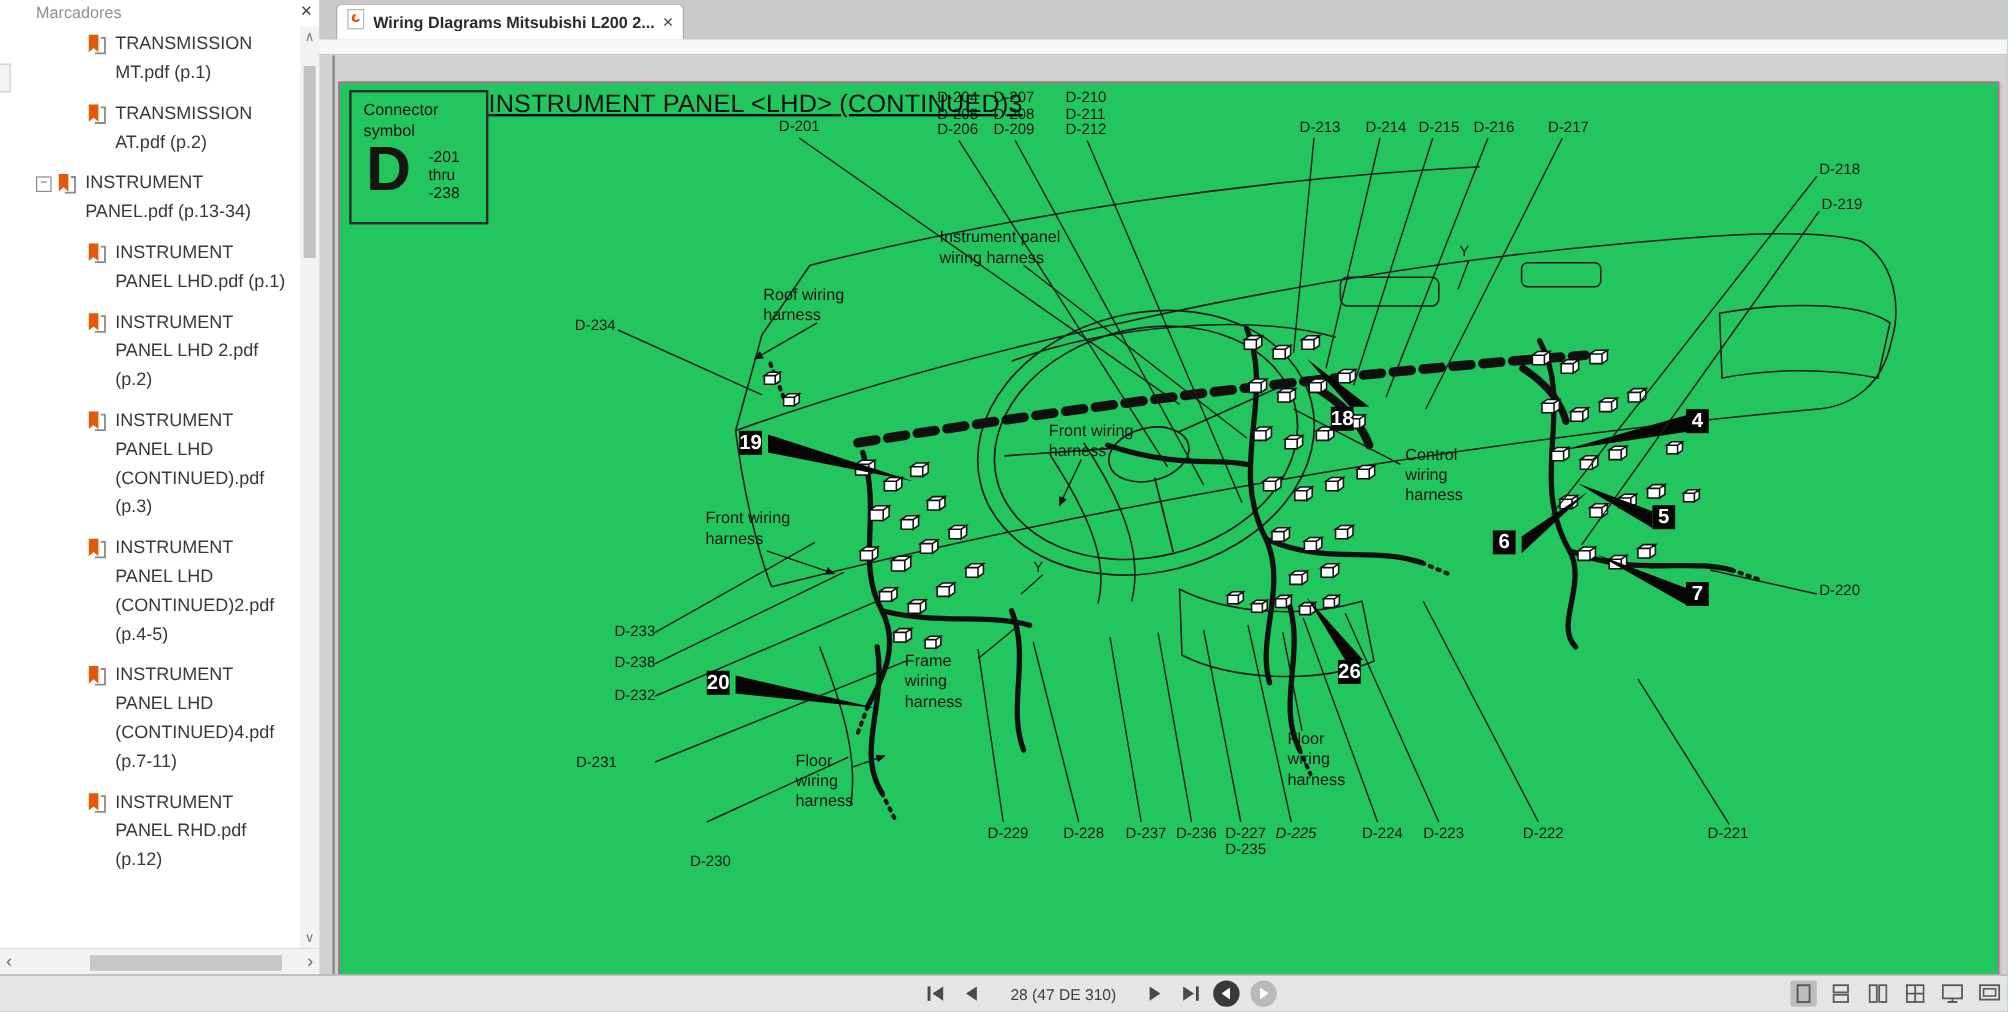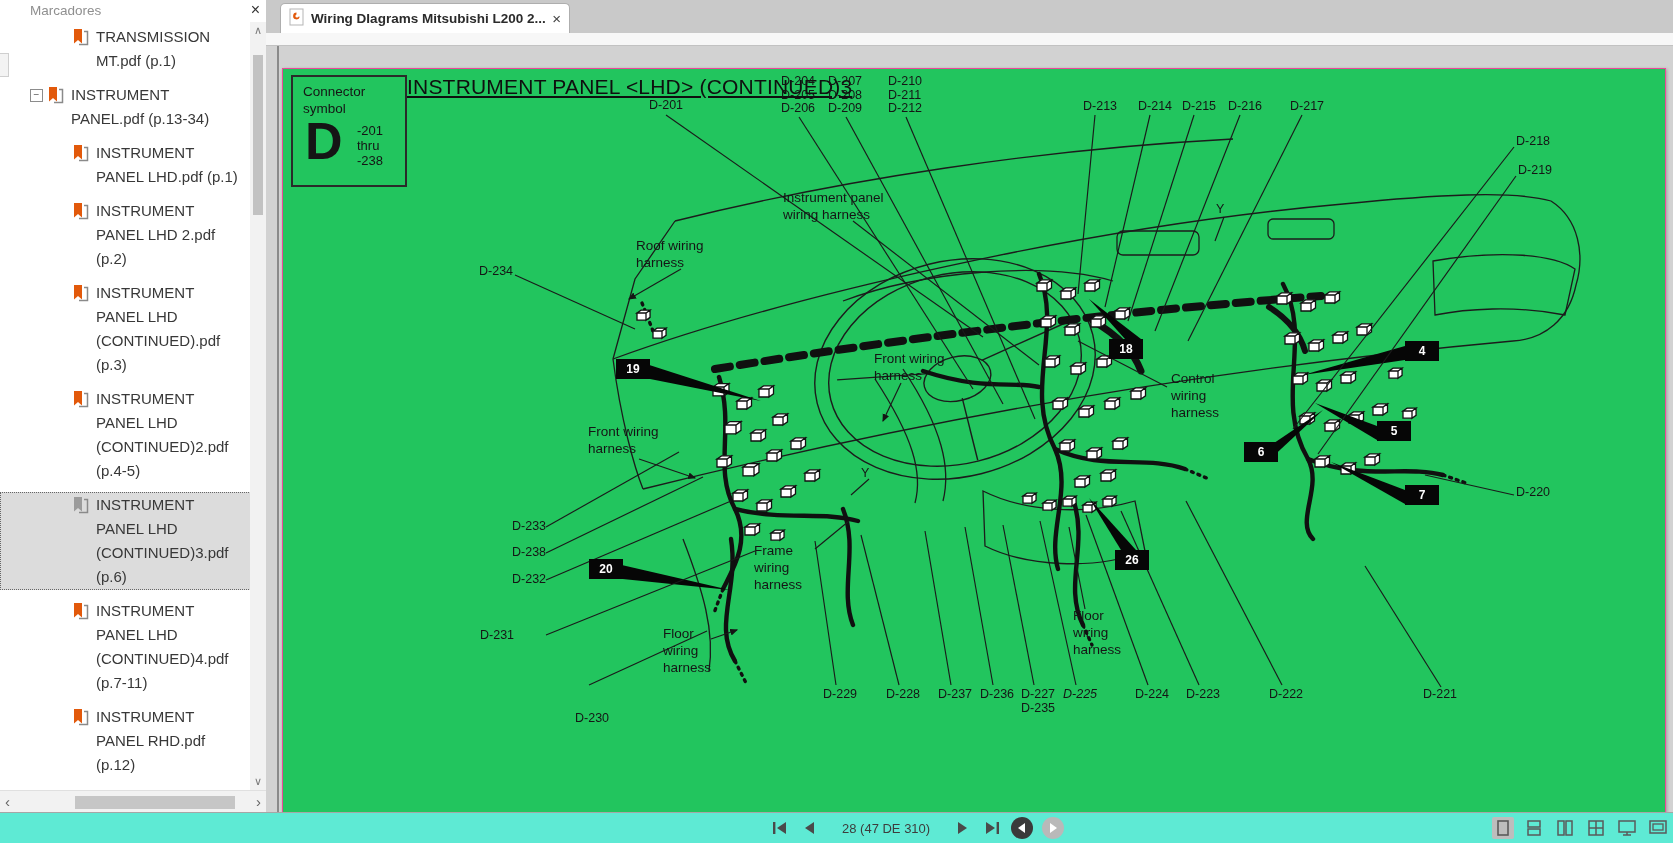--- a/index.html
+++ b/index.html
@@ -44,25 +44,25 @@
   
   #page{position:absolute;left:16px;top:68px;width:1382px;height:745px;background:#22c55e;border:1px solid #ec4899;box-shadow:1px 1px 3px rgba(0,0,0,.25);}
   #conn-box{position:absolute;left:8px;top:6px;width:112px;height:108px;border:2px solid #2a2a2a;}
   #conn-head{position:absolute;left:10px;top:6px;font-size:13.5px;line-height:17px;color:#151515;white-space:pre-line;}
   #conn-letter{position:absolute;left:12px;top:34px;font-size:52px;font-weight:700;color:#151515;}
   #conn-range{position:absolute;left:64px;top:46px;font-size:13px;line-height:15px;color:#151515;white-space:pre-line;}
   #page-title{position:absolute;left:124px;top:6px;font-size:21px;color:#0f0f0f;letter-spacing:.2px;text-decoration:underline;}
   .dlabel{position:absolute;font-size:12.5px;line-height:13.5px;color:#151515;white-space:pre-line;}
   .hlabel{font-size:13.5px;line-height:17px;}
   #colour-code{position:absolute;left:32px;top:452px;font-size:13px;line-height:15.5px;color:#151515;white-space:pre-line;}
-  .callout{position:absolute;width:34px;height:20px;background:#060606;color:#fff;font-size:12px;font-weight:700;display:flex;align-items:center;justify-content:center;}
+  .callout{position:absolute;width:19px;height:20px;background:#060606;color:#fff;font-size:17px;font-weight:700;display:flex;align-items:center;justify-content:center;}
   #art{position:absolute;left:0;top:0;}
 
   
-  #toolbar{position:absolute;left:0;bottom:0;width:100%;height:30px;background:#5eead4;border-top:1px solid #a6a6a6;}
+  #toolbar{position:absolute;left:0;bottom:0;width:100%;height:30px;background:#e5e5e5;border-top:1px solid #a6a6a6;}
   #nav-group{position:absolute;left:770px;top:0;height:30px;display:flex;align-items:center;gap:9px;}
   .navbtn{display:flex;align-items:center;justify-content:center;width:20px;height:20px;}
   #page-status{font-size:13px;color:#3d3d3d;margin:0 14px;white-space:nowrap;}
   .circlebtn{width:22px;height:22px;border-radius:50%;display:flex;align-items:center;justify-content:center;}
   .circlebtn.dark{background:#3a3a3a;}
   .circlebtn.lite{background:#b9b9b9;}
   #layout-icons{position:absolute;right:4px;top:0;height:30px;display:flex;align-items:center;gap:9px;}
   .layicon{width:22px;height:22px;display:flex;align-items:center;justify-content:center;border-radius:2px;}
   .layicon.selected{background:#bdbdbd;}
 </style>
@@ -81,20 +81,30 @@
         <div class="bm-item lvl2">
 
     <span class="bm-icon">
       <svg width="16" height="18" viewBox="0 0 16 18">
               <path class="ribbon" d="M1,1 h8 v14.5 l-4,-3.4 l-4,3.4 z" fill="#e2590b"></path>
               <path d="M11,3.5 h3.5 v13 h-8.5" fill="none" stroke="#8a8a8a" stroke-width="1.5"></path>
             </svg>
     </span>
     <span class="bm-text">TRANSMISSION MT.pdf (p.1)</span>
   </div>
+        <div class="bm-item lvl2">
+
+    <span class="bm-icon">
+      <svg width="16" height="18" viewBox="0 0 16 18">
+              <path class="ribbon" d="M1,1 h8 v14.5 l-4,-3.4 l-4,3.4 z" fill="#e2590b"></path>
+              <path d="M11,3.5 h3.5 v13 h-8.5" fill="none" stroke="#8a8a8a" stroke-width="1.5"></path>
+            </svg>
+    </span>
+    <span class="bm-text">TRANSMISSION AT.pdf (p.2)</span>
+  </div>
         <div class="bm-item lvl1">
     <span class="bm-exp">−</span>
     <span class="bm-icon">
       <svg width="16" height="18" viewBox="0 0 16 18">
               <path class="ribbon" d="M1,1 h8 v14.5 l-4,-3.4 l-4,3.4 z" fill="#e2590b"></path>
               <path d="M11,3.5 h3.5 v13 h-8.5" fill="none" stroke="#8a8a8a" stroke-width="1.5"></path>
             </svg>
     </span>
     <span class="bm-text">INSTRUMENT PANEL.pdf (p.13-34)</span>
   </div>
@@ -130,30 +140,20 @@
   </div>
         <div class="bm-item lvl2">
 
     <span class="bm-icon">
       <svg width="16" height="18" viewBox="0 0 16 18">
               <path class="ribbon" d="M1,1 h8 v14.5 l-4,-3.4 l-4,3.4 z" fill="#e2590b"></path>
               <path d="M11,3.5 h3.5 v13 h-8.5" fill="none" stroke="#8a8a8a" stroke-width="1.5"></path>
             </svg>
     </span>
     <span class="bm-text">INSTRUMENT PANEL LHD (CONTINUED)2.pdf (p.4-5)</span>
-  </div>
-        <div class="bm-item lvl2 selected">
-
-    <span class="bm-icon">
-      <svg width="16" height="18" viewBox="0 0 16 18">
-              <path class="ribbon" d="M1,1 h8 v14.5 l-4,-3.4 l-4,3.4 z" fill="#e2590b"></path>
-              <path d="M11,3.5 h3.5 v13 h-8.5" fill="none" stroke="#8a8a8a" stroke-width="1.5"></path>
-            </svg>
-    </span>
-    <span class="bm-text">INSTRUMENT PANEL LHD (CONTINUED)3.pdf (p.6)</span>
   </div>
         <div class="bm-item lvl2">
 
     <span class="bm-icon">
       <svg width="16" height="18" viewBox="0 0 16 18">
               <path class="ribbon" d="M1,1 h8 v14.5 l-4,-3.4 l-4,3.4 z" fill="#e2590b"></path>
               <path d="M11,3.5 h3.5 v13 h-8.5" fill="none" stroke="#8a8a8a" stroke-width="1.5"></path>
             </svg>
     </span>
     <span class="bm-text">INSTRUMENT PANEL LHD (CONTINUED)4.pdf (p.7-11)</span>

